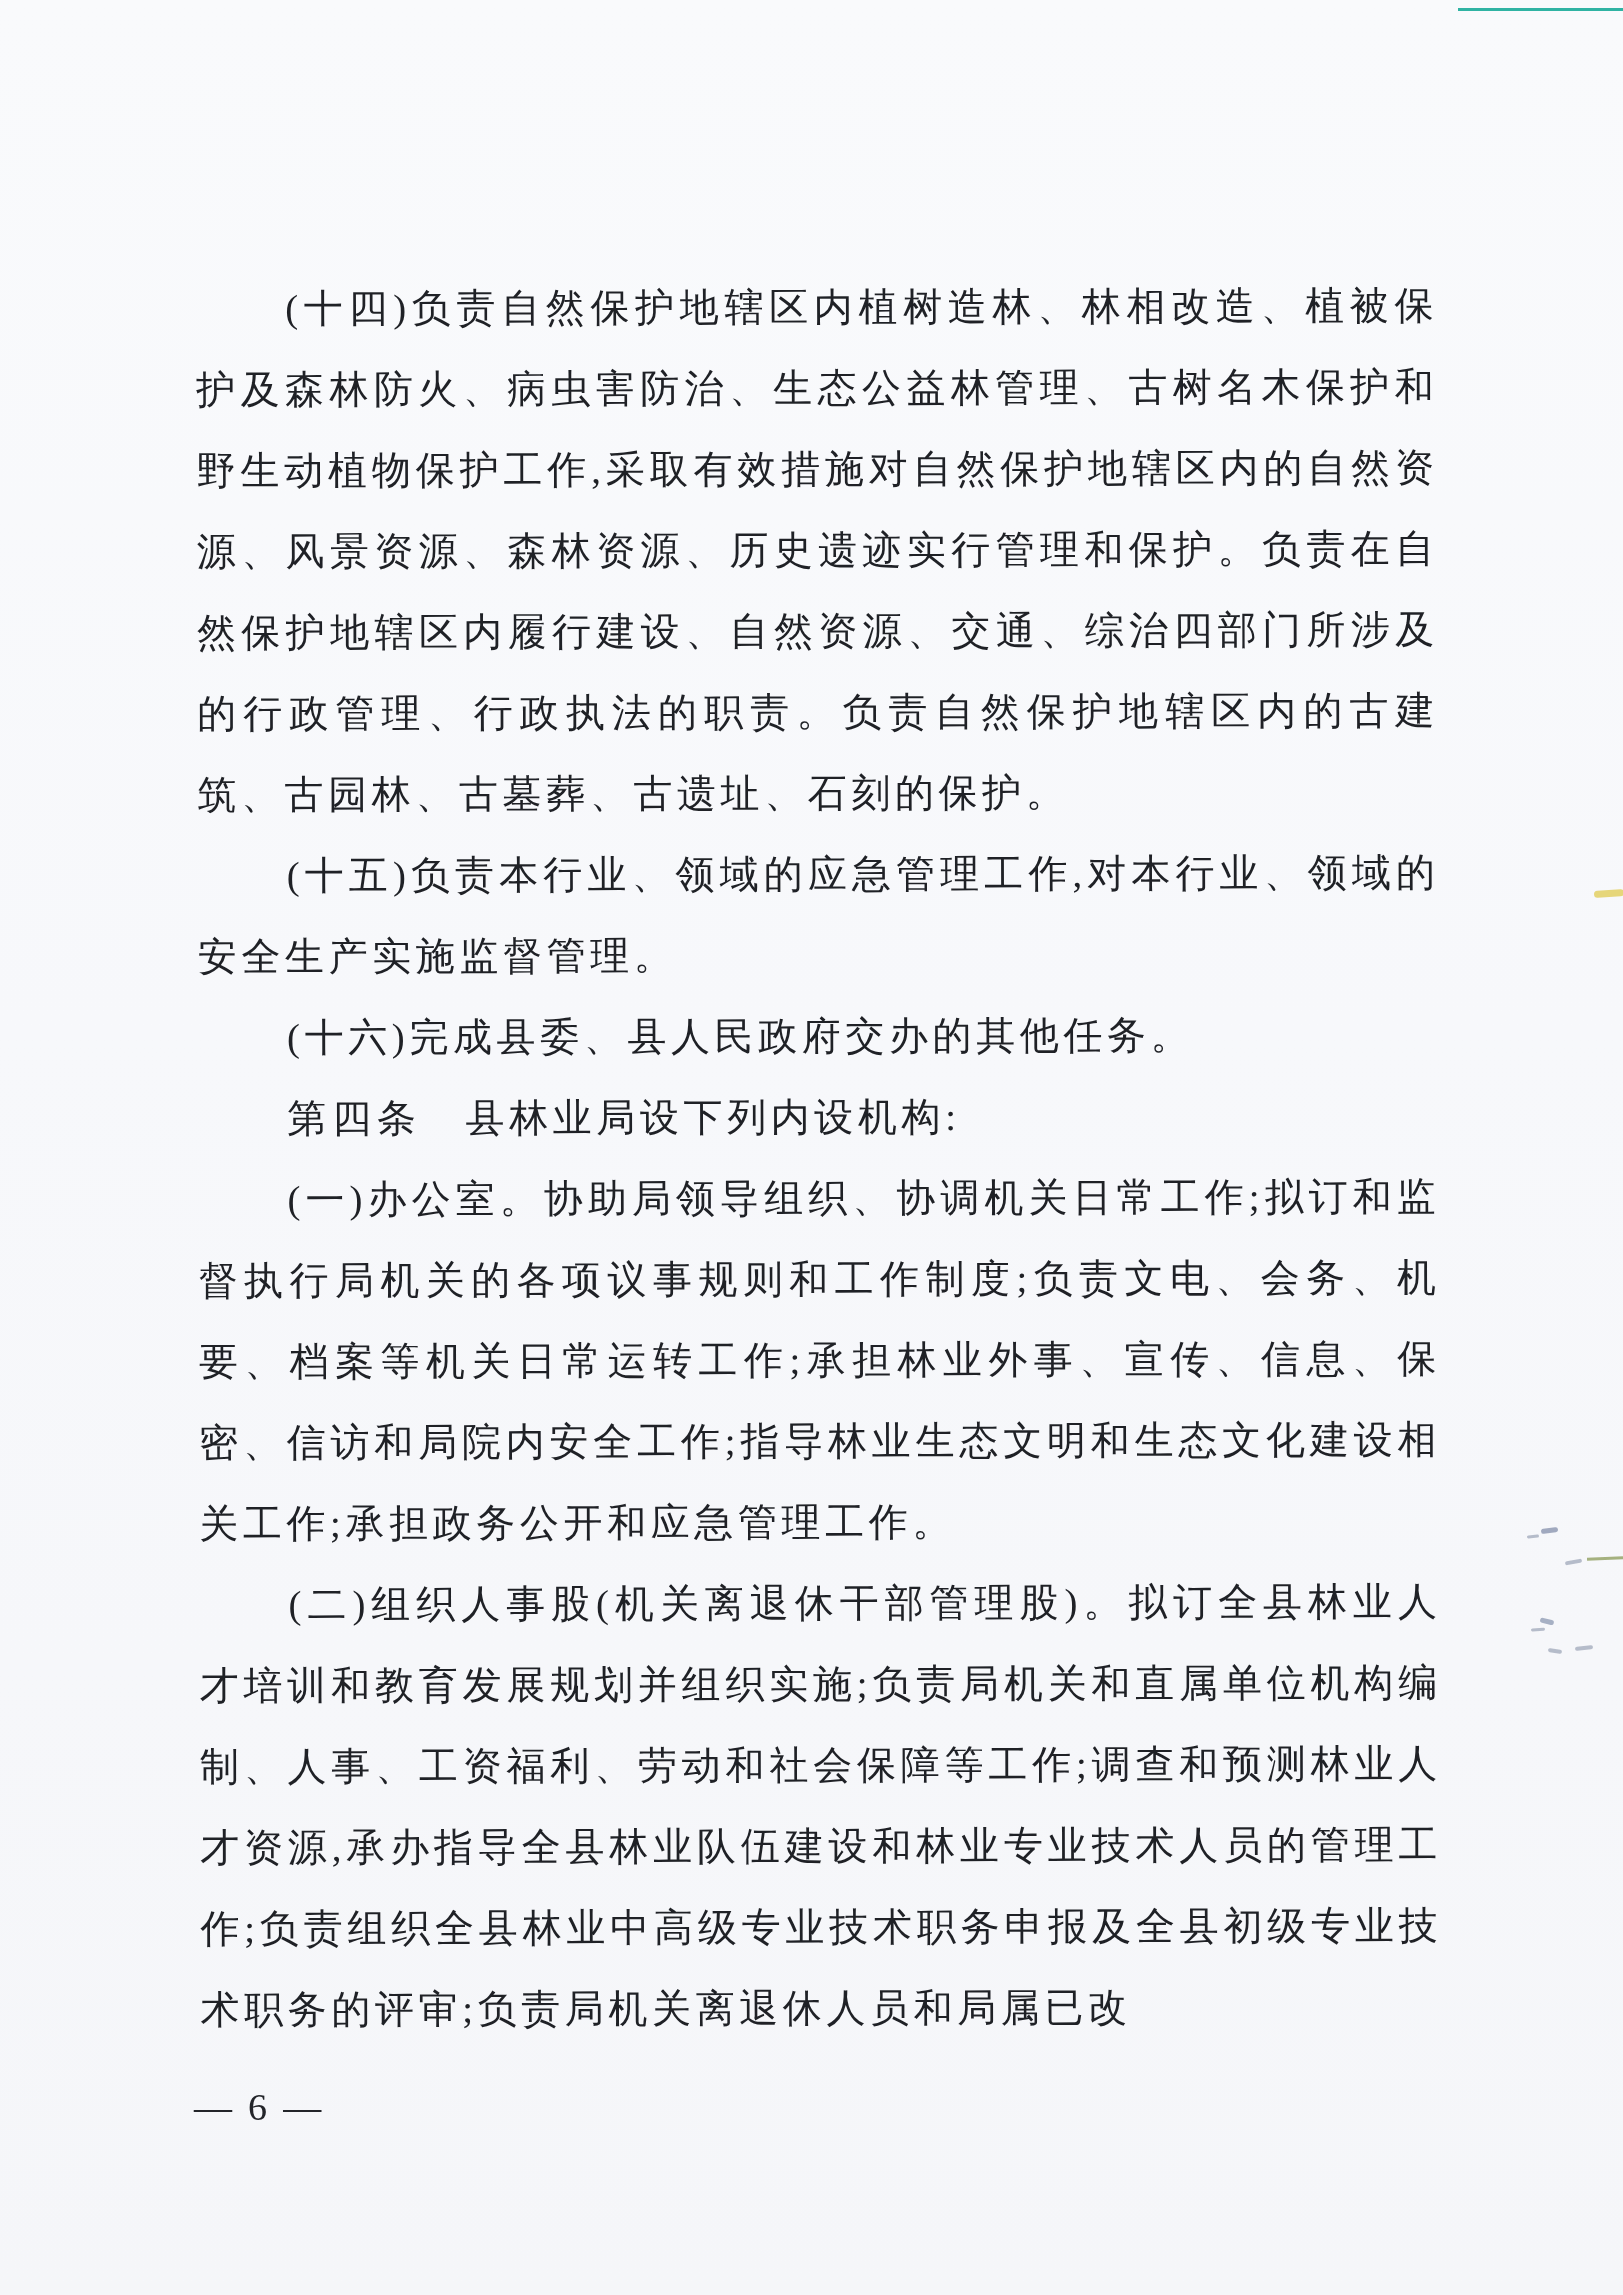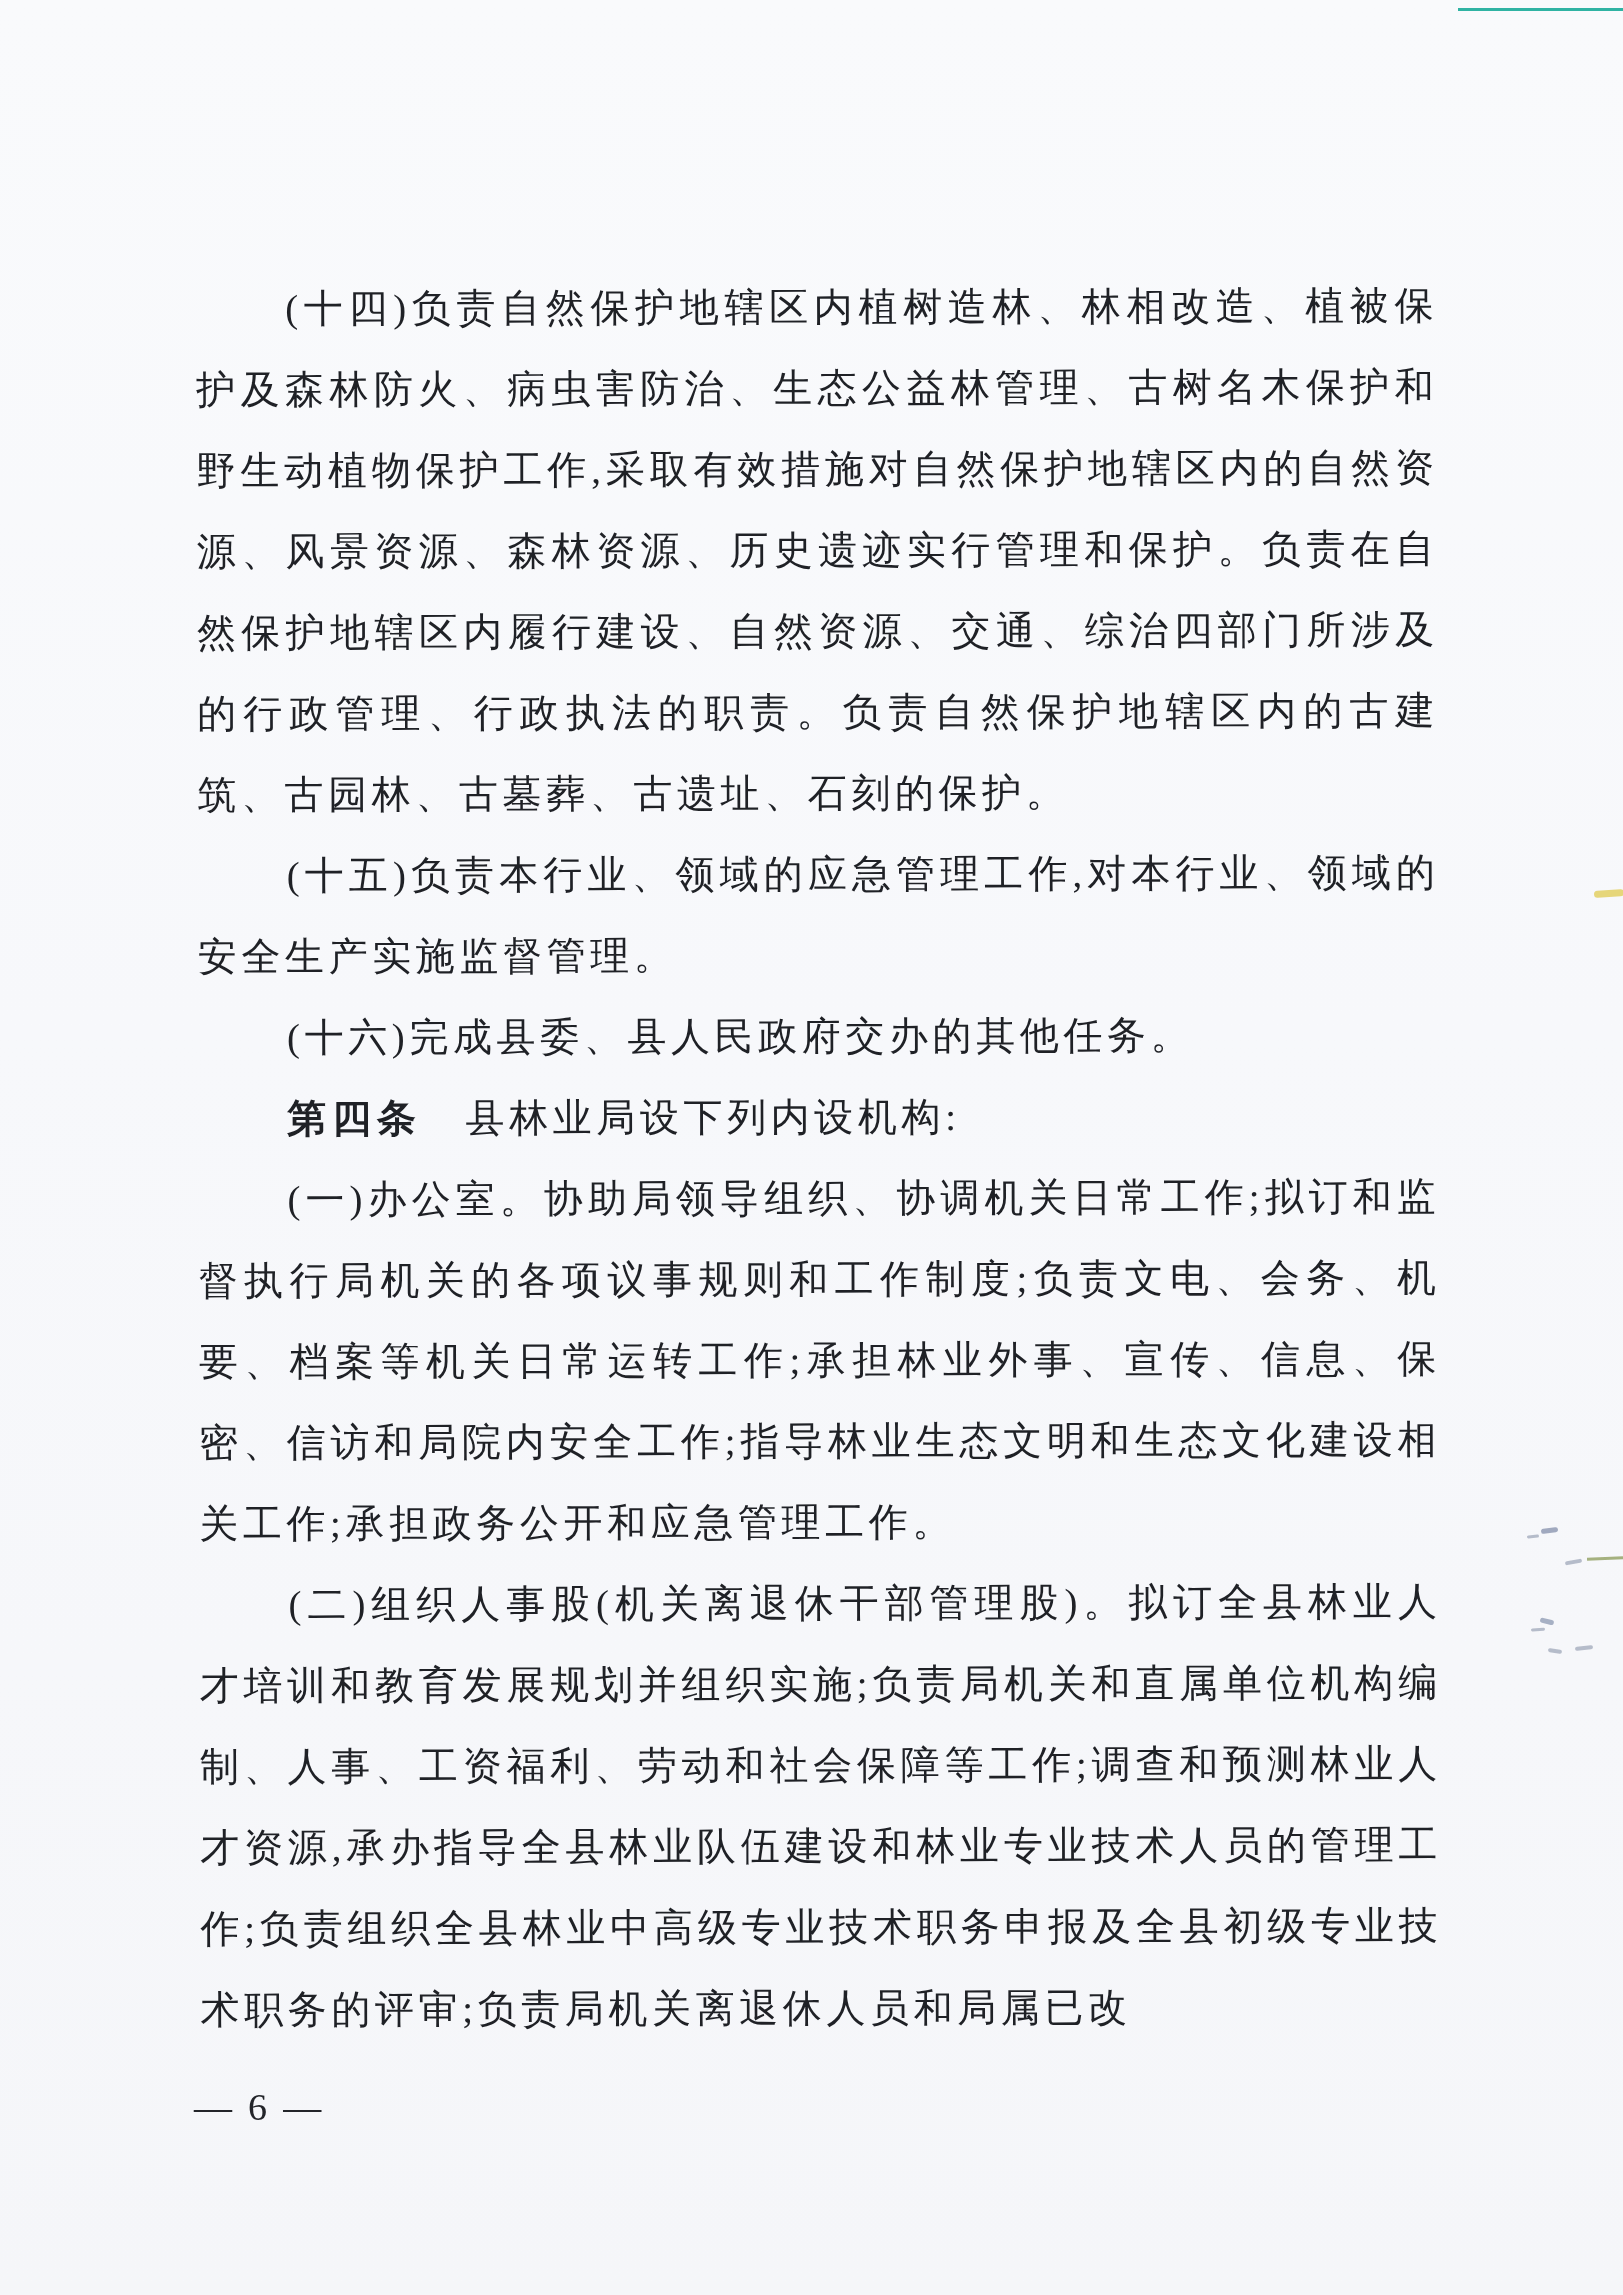--- a/index.html
+++ b/index.html
@@ -27,21 +27,21 @@
     text-align: justify;
     transform: rotate(-0.15deg);
     transform-origin: left top;
   }
   .content p {
     margin: 0;
     padding: 0;
     text-indent: 89px;
   }
   .lead-bold {
-    font-weight: bold;
+    font-weight: normal;
     font-family: "Liberation Sans", "DejaVu Sans", sans-serif;
     letter-spacing: 5.9px;
   }
   .page-number {
     position: absolute;
     left: 194px;
     top: 2085px;
     font-size: 38px;
     letter-spacing: 3.3px;
     color: #23252a;

